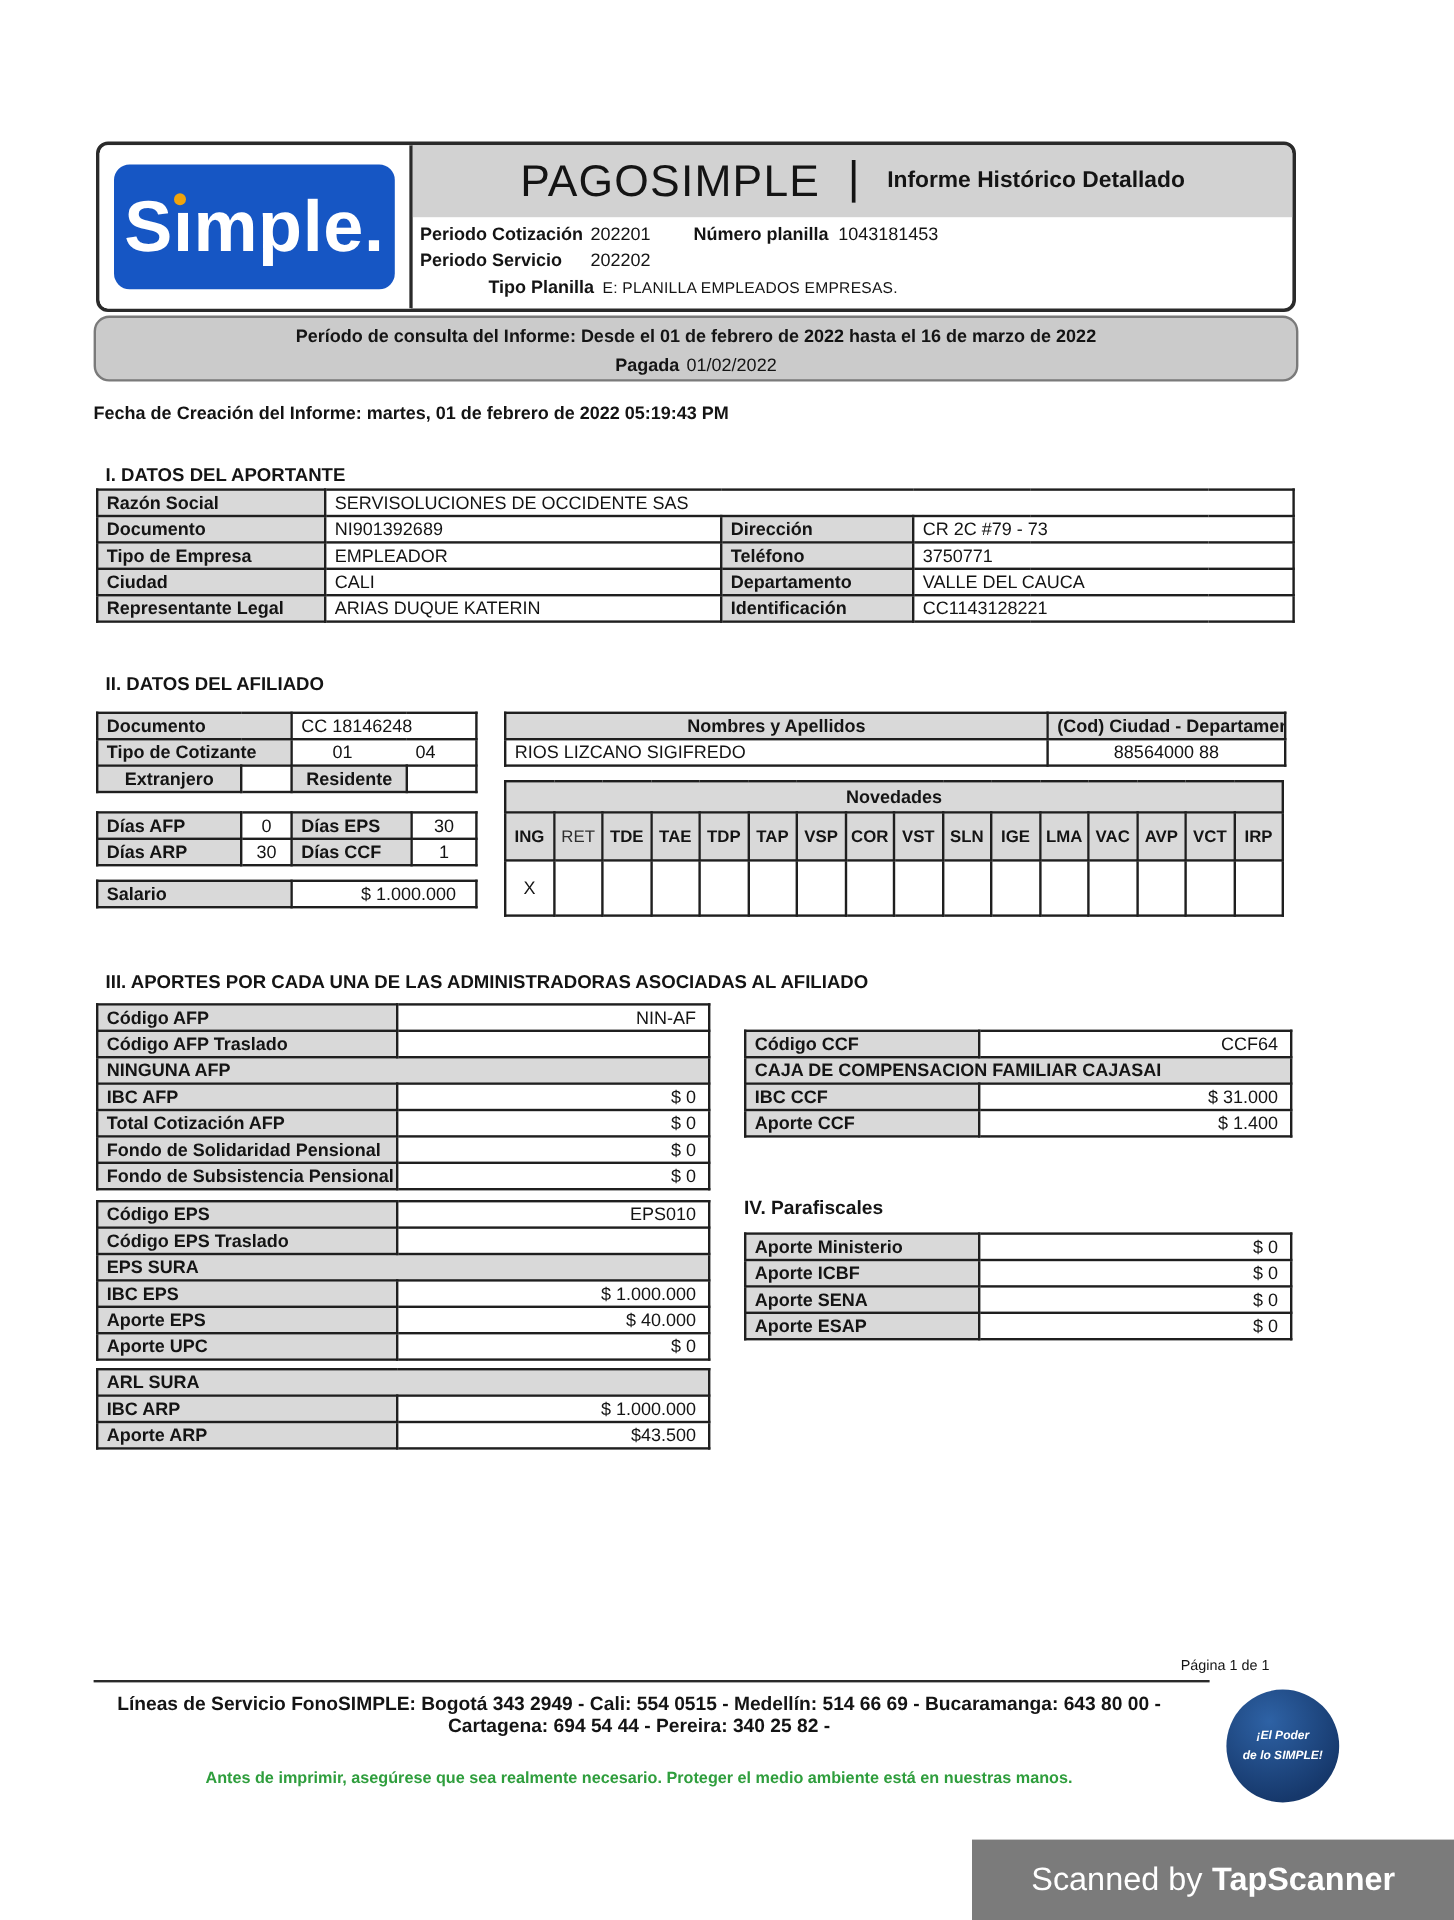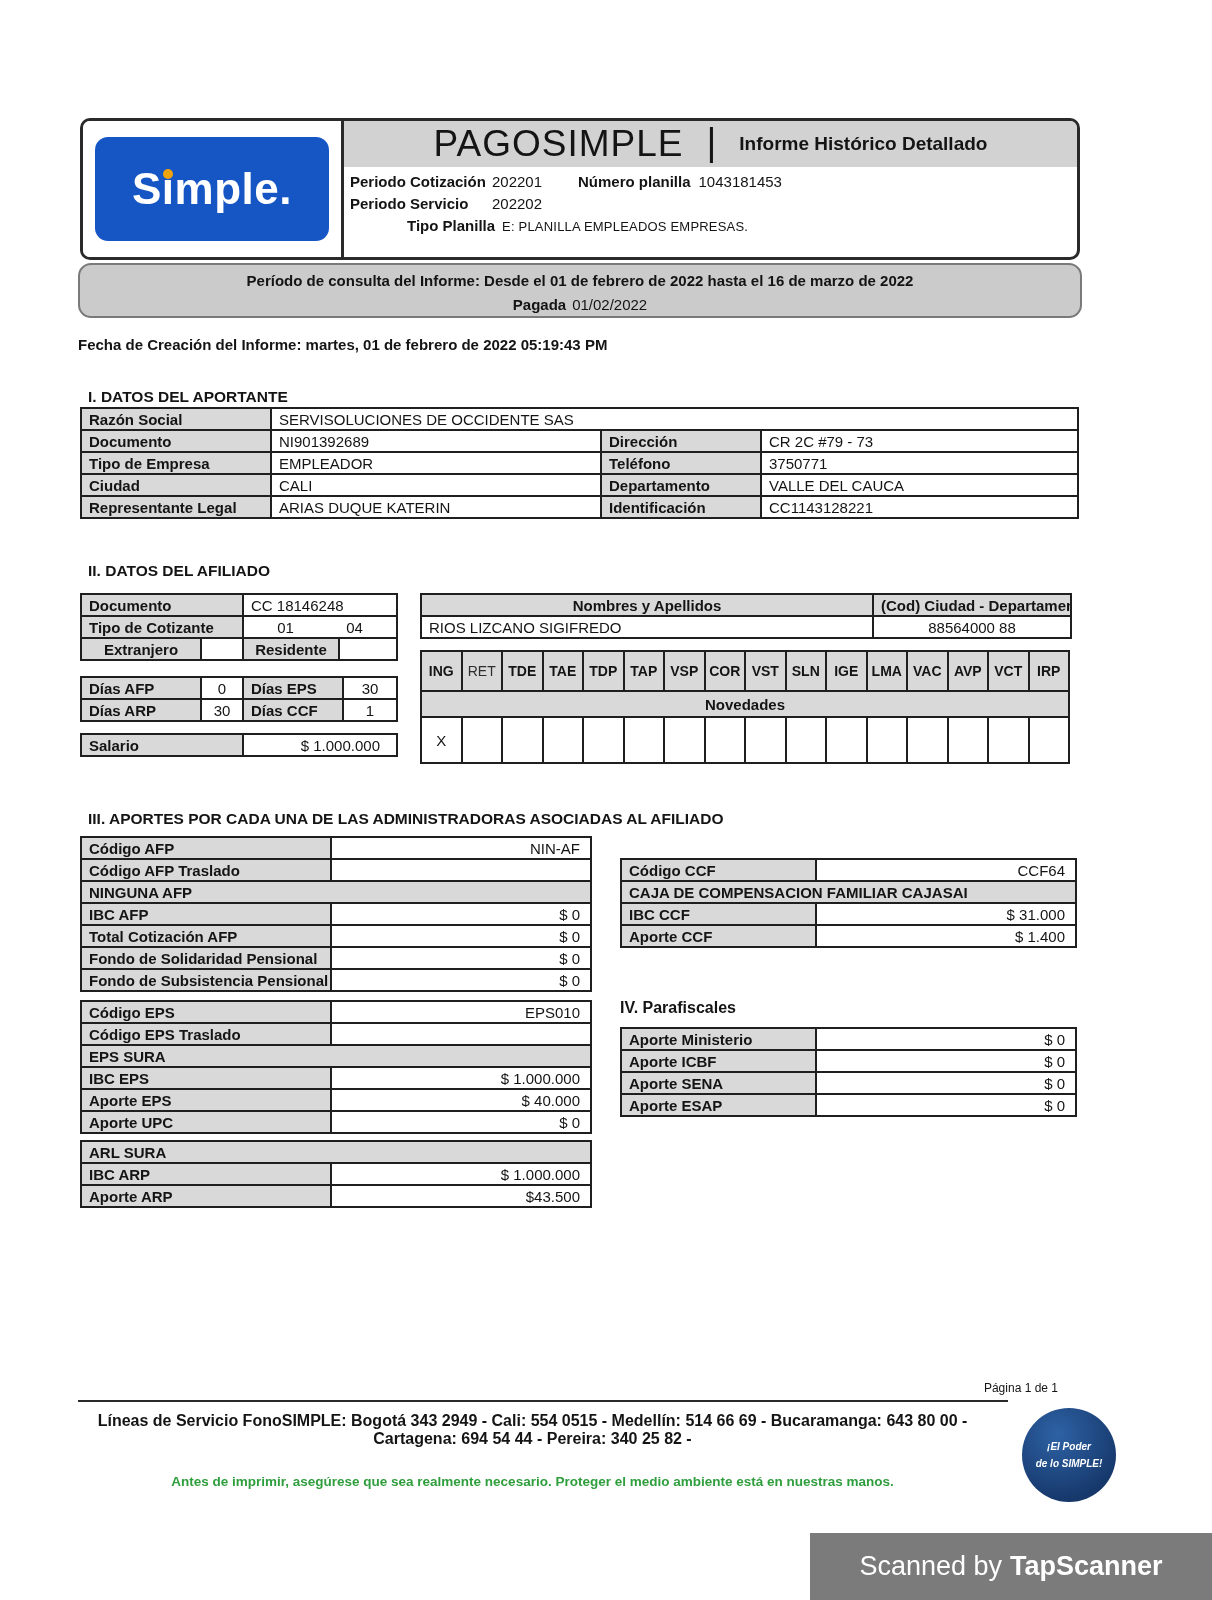--- a/index.html
+++ b/index.html
@@ -6,30 +6,30 @@
   .page{position:relative;width:1212px;height:1600px;background:#ffffff;
         font-family:"Liberation Sans",sans-serif;color:#141414;overflow:hidden;}
 
   
   .header{position:absolute;left:80px;top:118px;width:1000px;height:142px;
           border:3px solid #2a2a2a;border-radius:10px;display:flex;box-sizing:border-box;background:#fff;}
   .logo-cell{width:258px;border-right:3px solid #2a2a2a;display:flex;align-items:center;justify-content:center;
              border-radius:7px 0 0 7px;background:#fff;}
   .logo-box{background:#1656c4;border-radius:13px;width:234px;height:104px;
             display:flex;align-items:center;justify-content:center;}
-  .logo-text{color:#fff;font-weight:bold;font-size:44px;line-height:1;letter-spacing:0.5px;}
+  .logo-text{color:#fff;font-weight:bold;font-size:60px;line-height:1;letter-spacing:0.5px;}
   .logo-i{position:relative;display:inline-block;}
   .logo-i::after{content:'';position:absolute;left:1px;top:2px;width:10px;height:10px;
                  background:#f0a30c;border-radius:50%;}
   .header-right{flex:1;display:flex;flex-direction:column;border-radius:0 7px 7px 0;overflow:hidden;}
   .title-band{height:66px;background:#d2d2d2;display:flex;align-items:center;justify-content:center;gap:23px;}
   .title-main{font-size:37px;letter-spacing:1px;}
   .title-sep{font-size:38px;font-weight:300;transform:translateY(-2px);}
   .title-sub{font-size:19px;font-weight:bold;}
-  .hfields{padding:6px 0 18px 6px;font-size:15px;}
+  .hfields{padding:6px 0 4px 6px;font-size:15px;}
   .frow{display:flex;align-items:baseline;height:22px;}
   .fl{font-weight:bold;width:142px;}
   .fv{width:86px;}
   .fl2{font-weight:bold;}
   .fv2{margin-left:8px;}
   .tipo-row{padding-left:57px;}
   .fv-small{font-size:13px;margin-left:7px;letter-spacing:0.2px;}
 
   
   .consulta{position:absolute;left:78px;top:263px;width:1004px;height:55px;box-sizing:border-box;
@@ -240,41 +240,41 @@
     <tr>
       <td>RIOS LIZCANO SIGIFREDO</td>
       <td class="ctr">88564000 88</td>
     </tr>
   </tbody>
     </table>
 
   <table style="left:420px;top:650px;width:650px;">
     <tbody>
         <tr>
+      <td class="lbl ctr nov-title" colspan="16">Novedades</td>
+    </tr>
+    <tr>
       <td class="lbl ctr nov-h">ING</td>
       <td class="lbl ctr nov-h regular">RET</td>
       <td class="lbl ctr nov-h">TDE</td>
       <td class="lbl ctr nov-h">TAE</td>
       <td class="lbl ctr nov-h">TDP</td>
       <td class="lbl ctr nov-h">TAP</td>
       <td class="lbl ctr nov-h">VSP</td>
       <td class="lbl ctr nov-h">COR</td>
       <td class="lbl ctr nov-h">VST</td>
       <td class="lbl ctr nov-h">SLN</td>
       <td class="lbl ctr nov-h">IGE</td>
       <td class="lbl ctr nov-h">LMA</td>
       <td class="lbl ctr nov-h">VAC</td>
       <td class="lbl ctr nov-h">AVP</td>
       <td class="lbl ctr nov-h">VCT</td>
       <td class="lbl ctr nov-h">IRP</td>
     </tr>
     <tr>
-      <td class="lbl ctr nov-title" colspan="16">Novedades</td>
-    </tr>
-    <tr>
       <td class="ctr nov-v">X</td>
       <td class="ctr nov-v"></td>
       <td class="ctr nov-v"></td>
       <td class="ctr nov-v"></td>
       <td class="ctr nov-v"></td>
       <td class="ctr nov-v"></td>
       <td class="ctr nov-v"></td>
       <td class="ctr nov-v"></td>
       <td class="ctr nov-v"></td>
       <td class="ctr nov-v"></td>

